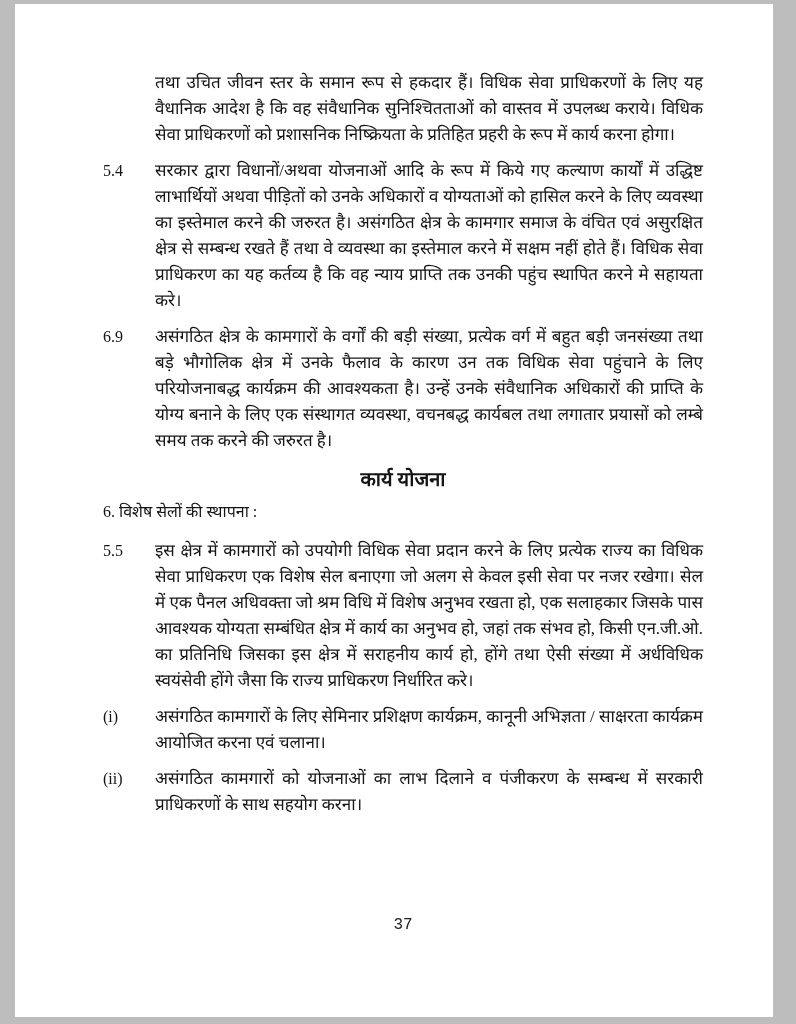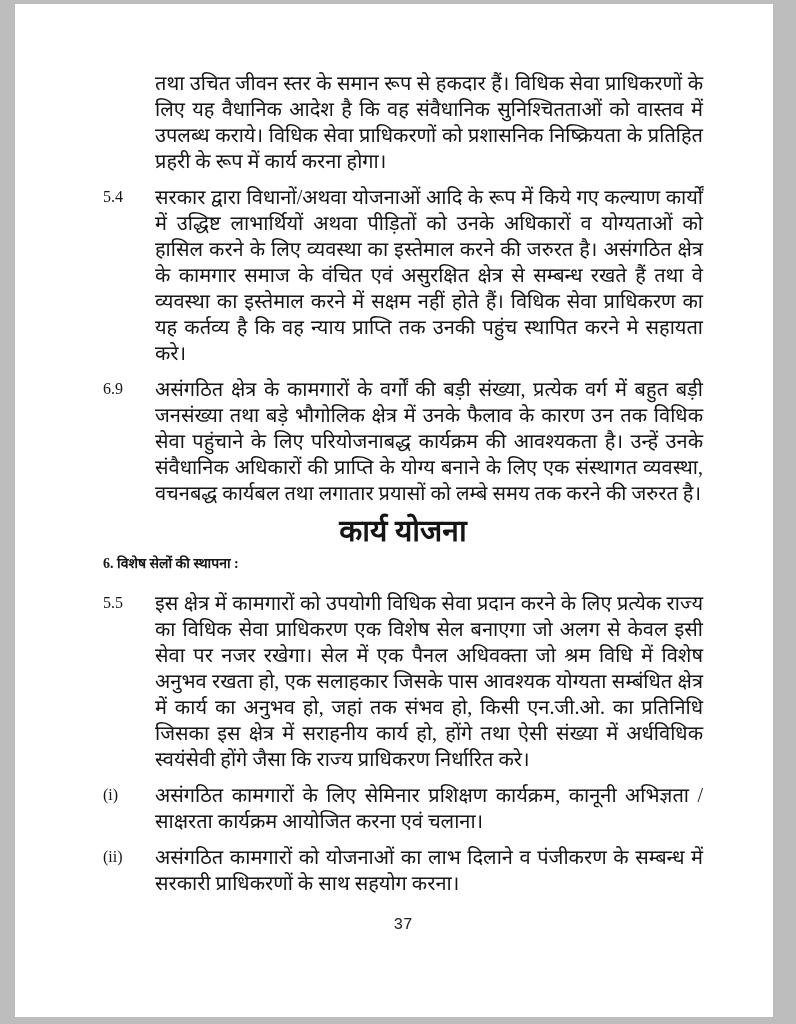--- a/index.html
+++ b/index.html
@@ -24,21 +24,21 @@
     background: #ffffff;
   }
   .content {
     position: absolute;
     left: 88px;
     right: 70px;
     top: 66px;
   }
   .devanagari {
     font-family: "Liberation Serif", "DejaVu Serif", serif;
-    font-size: 20px;
+    font-size: 17px;
     line-height: 26px;
   }
   .indent-block {
     margin-left: 52px;
     text-align: justify;
     margin-bottom: 10px;
   }
   .para {
     display: flex;
     align-items: flex-start;
@@ -53,27 +53,27 @@
     line-height: 26px;
     color: #151515;
   }
   .para-body {
     flex: 1;
     text-align: justify;
   }
   .center-heading {
     text-align: center;
     font-weight: 700;
-    font-size: 30px;
+    font-size: 20px;
     line-height: 30px;
     margin: 2px 0 4px 0;
   }
   .sec-heading {
-    font-weight: 700;
-    font-size: 14px;
+    font-weight: 400;
+    font-size: 16px;
     line-height: 28px;
     margin: 0 0 12px 0;
   }
   .sec-heading.tight {
     margin-bottom: 10px;
   }
   .page-number {
     position: absolute;
     left: 88px;
     right: 70px;

